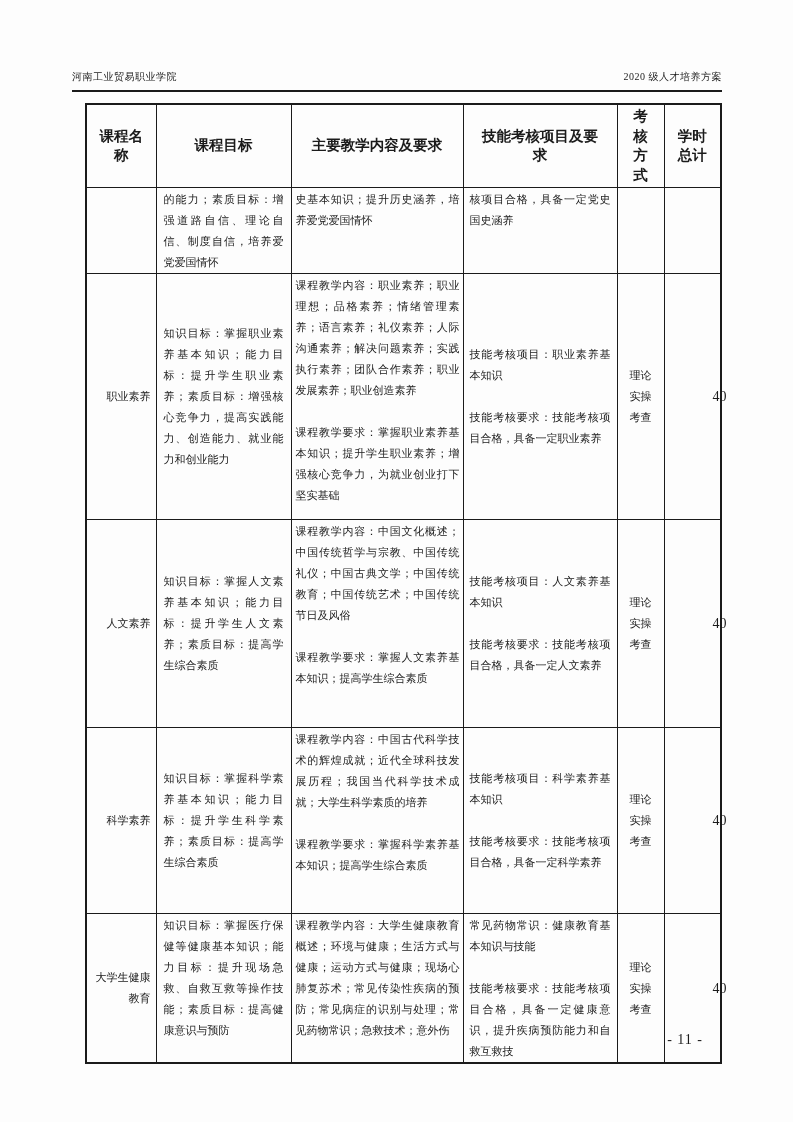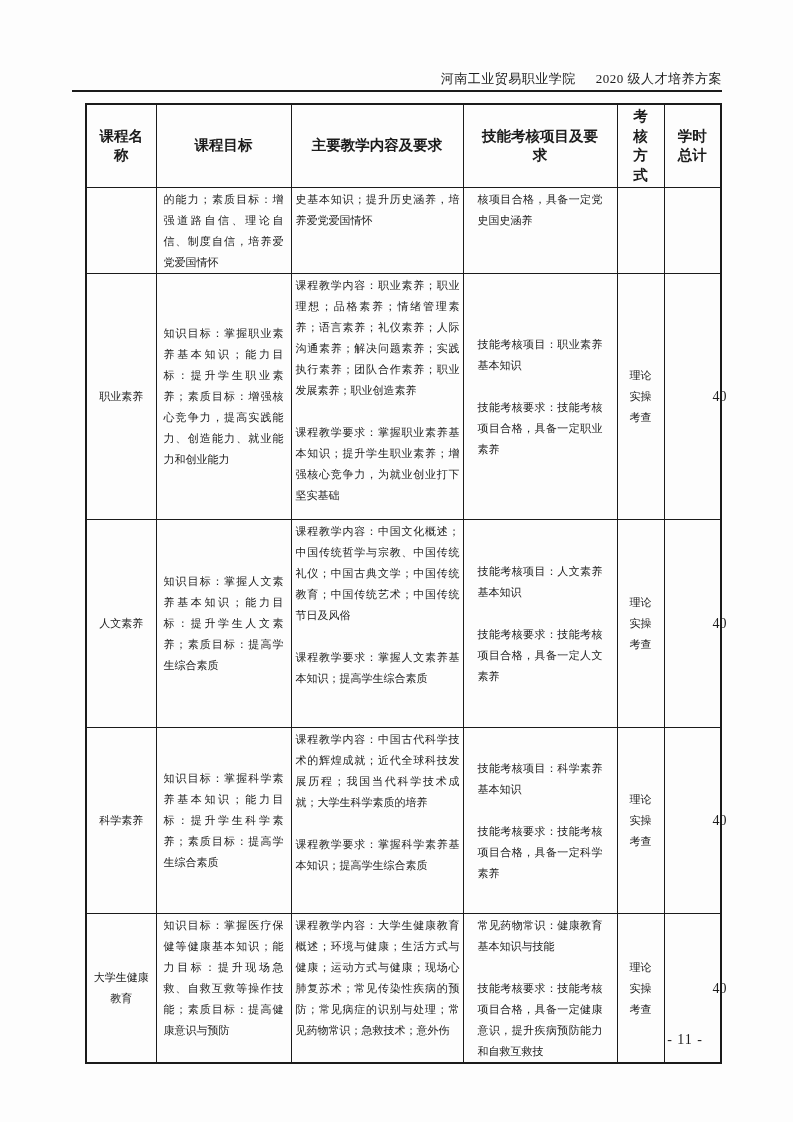--- a/index.html
+++ b/index.html
@@ -6,22 +6,22 @@
   html, body { background: #fdfdfd; }
   body {
     width: 793px; height: 1122px;
     font-family: "Liberation Serif", "DejaVu Serif", serif;
     color: #1b1b1b;
     position: relative;
     overflow: hidden;
   }
   .doc-header {
     position: absolute; top: 70px; left: 72px; width: 650px;
-    display: flex; justify-content: flex-end;
-    font-size: 13px; letter-spacing: 0.5px; gap: 20px;
+    display: flex; justify-content: space-between;
+    font-size: 10px; letter-spacing: 0.5px;
   }
   .header-rule {
     position: absolute; top: 90px; left: 72px; width: 650px;
     height: 2px; background: #1b1b1b;
   }
   table.course-table {
     position: absolute; top: 103px; left: 85px; width: 635px;
     border-collapse: collapse; table-layout: fixed;
     border: 2px solid #1b1b1b;
   }
@@ -32,24 +32,24 @@
   .course-table th {
     font-size: 14.5px; font-weight: bold;
     height: 47px; text-align: center; vertical-align: middle;
     line-height: 1.35; padding: 12px;
   }
   th.narrow { padding: 2px 9px; }
   .course-table td {
     font-size: 11px; line-height: 21px;
     vertical-align: middle;
   }
-  td.c-course   { text-align: center; padding: 0 5px; }
+  td.c-course   { text-align: right; padding: 0 5px; }
   td.c-obj      { padding: 0 7px; text-align: justify; }
   td.c-content  { padding: 1px 3px 0 4px; text-align: justify; vertical-align: top; }
-  td.c-assess   { padding: 0 14px; text-align: justify; }
+  td.c-assess   { padding: 0 6px; text-align: justify; }
   td.c-method   { text-align: center; padding: 0 2px; }
   td.c-hours    { text-align: center; font-size: 14px; }
   tr.row-cont td { vertical-align: top; padding-top: 1px; }
   tr.row-last td.c-obj, tr.row-last td.c-assess { vertical-align: top; padding-top: 1px; }
   .cellp + .cellp { margin-top: 21px; }
   .mline { line-height: 21px; }
   .page-number {
     position: absolute; top: 1032px; right: 90px;
     font-size: 14px; letter-spacing: 1px;
   }

